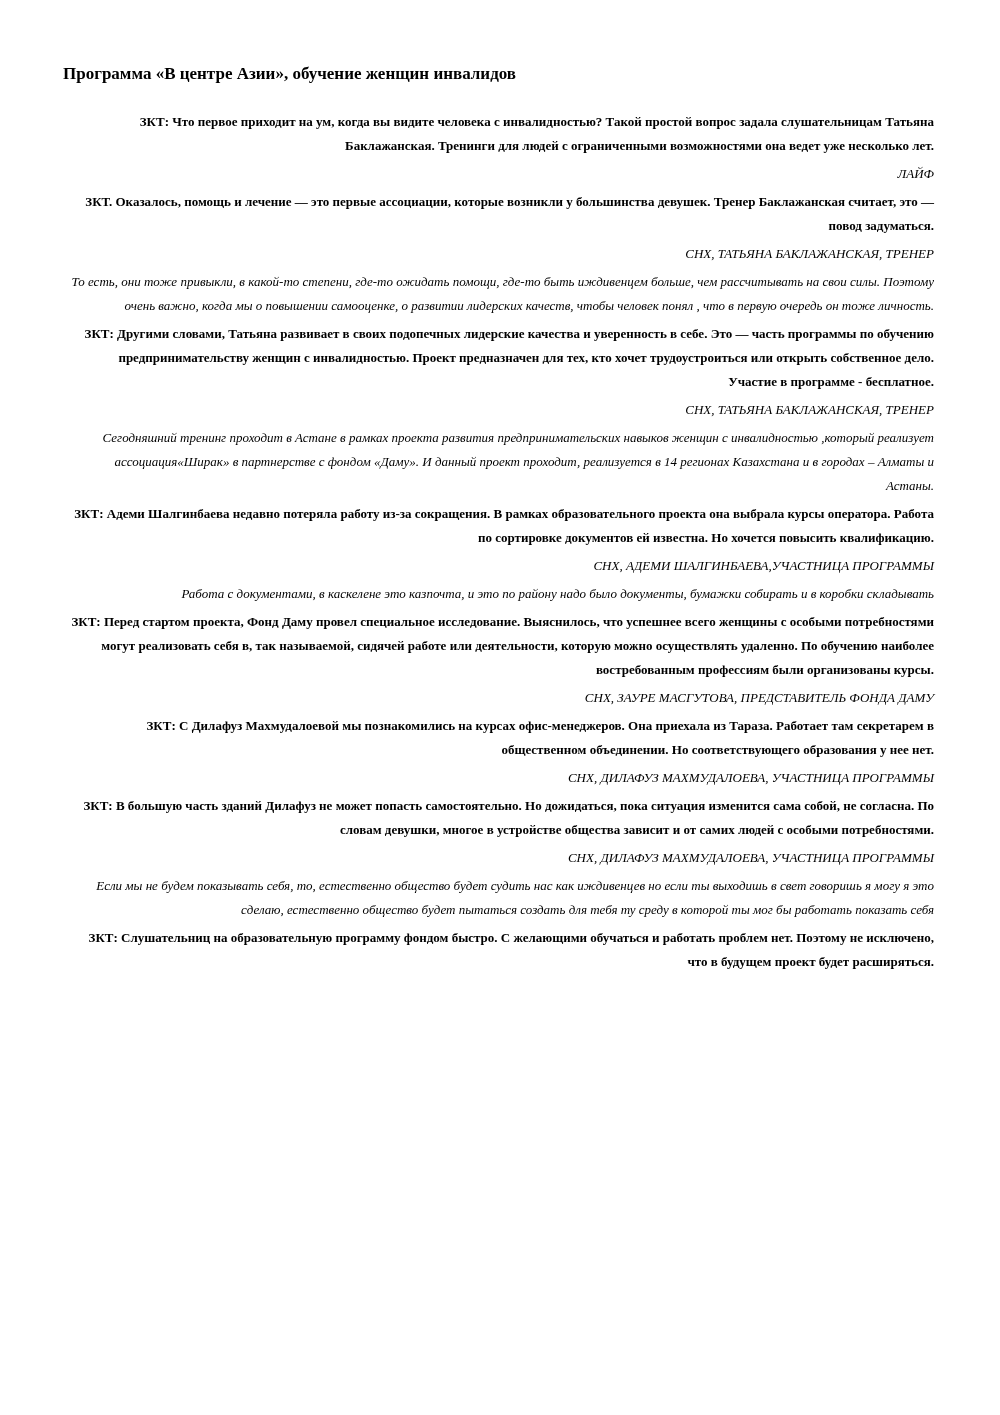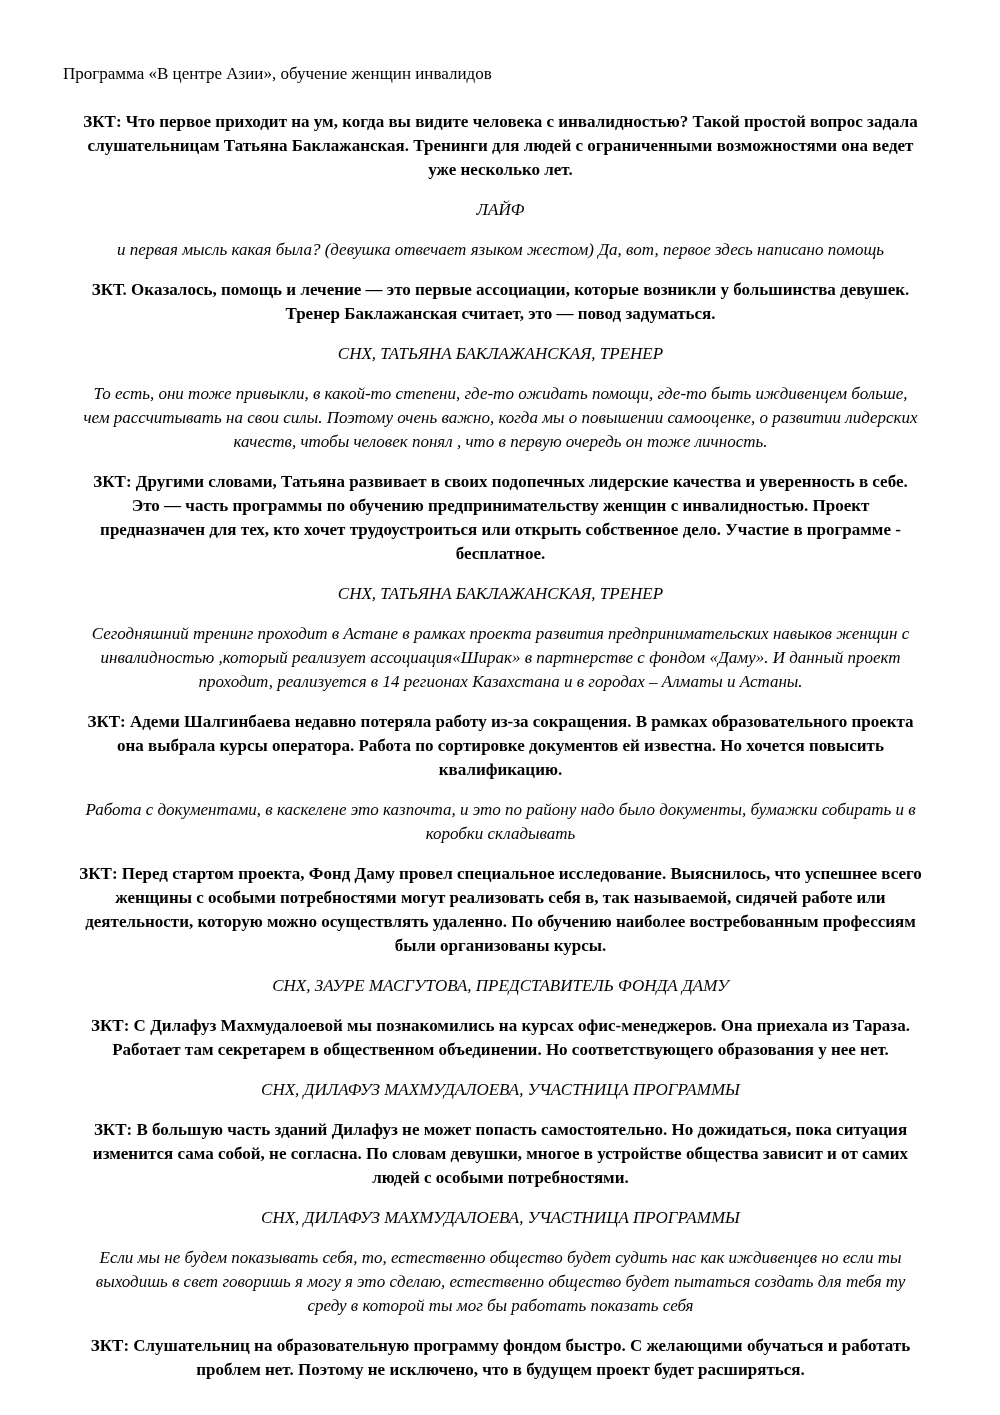--- a/index.html
+++ b/index.html
@@ -18,47 +18,47 @@
     box-sizing: border-box;
     width: 1000px;
     min-height: 1415px;
     padding: 62px 62px 40px 63px;
     background: #ffffff;
   }
   .doc-title {
     margin: 0 0 24px 0;
     font-size: 17px;
     line-height: 24px;
-    font-weight: normal;
+    font-weight: bold;
   }
   .para {
-    margin: 16px;
-    font-size: 17px;
+    margin: 4px;
+    font-size: 13px;
     line-height: 24px;
-    text-align: center;
+    text-align: right;
   }
   .para.bold { font-weight: bold; font-style: normal; }
   .para.italic { font-weight: normal; font-style: italic; }
 </style>
 </head>
 <body>
 
 <div class="page">
   <p class="doc-title">Программа «В центре Азии», обучение женщин инвалидов</p>
   <div id="paragraphs">
       <p class="para bold">ЗКТ: Что первое приходит на ум, когда вы видите человека с инвалидностью? Такой простой вопрос задала слушательницам Татьяна Баклажанская. Тренинги для людей с ограниченными возможностями она ведет уже несколько лет.</p>
       <p class="para italic">ЛАЙФ</p>
-      <p class="para italic">и первая мысль какая была? (девушка отвечает языком жестом) Да, вот, первое здесь написано помощь</p>
       <p class="para bold">ЗКТ. Оказалось, помощь и лечение — это первые ассоциации, которые возникли у большинства девушек. Тренер Баклажанская считает, это — повод задуматься.</p>
       <p class="para italic">СНХ, ТАТЬЯНА БАКЛАЖАНСКАЯ, ТРЕНЕР</p>
       <p class="para italic">То есть, они тоже привыкли, в какой-то степени, где-то ожидать помощи, где-то быть иждивенцем больше,  чем рассчитывать на свои силы. Поэтому очень важно, когда мы о повышении самооценке, о развитии лидерских качеств, чтобы человек понял , что в первую очередь он тоже личность.</p>
       <p class="para bold">ЗКТ: Другими словами, Татьяна развивает в своих подопечных лидерские качества и уверенность в себе. Это — часть программы по обучению предпринимательству женщин с инвалидностью. Проект предназначен для тех, кто хочет трудоустроиться или открыть собственное дело. Участие в программе - бесплатное.</p>
       <p class="para italic">СНХ, ТАТЬЯНА БАКЛАЖАНСКАЯ, ТРЕНЕР</p>
       <p class="para italic">Сегодняшний тренинг проходит в Астане в рамках проекта развития предпринимательских навыков женщин с инвалидностью ,который реализует ассоциация«Ширак» в партнерстве с фондом «Даму». И данный проект проходит, реализуется в 14 регионах Казахстана и в городах – Алматы и Астаны.</p>
       <p class="para bold">ЗКТ:  Адеми Шалгинбаева недавно потеряла работу из-за сокращения. В рамках образовательного проекта она выбрала курсы оператора. Работа по сортировке документов ей известна. Но хочется повысить квалификацию.</p>
+      <p class="para italic">СНХ, АДЕМИ ШАЛГИНБАЕВА,УЧАСТНИЦА ПРОГРАММЫ</p>
       <p class="para italic">Работа с документами, в каскелене это казпочта, и это по району надо было документы, бумажки собирать и в коробки складывать</p>
       <p class="para bold">ЗКТ: Перед стартом проекта, Фонд Даму провел специальное исследование. Выяснилось, что успешнее всего женщины с особыми потребностями могут реализовать себя в, так называемой, сидячей работе или деятельности, которую можно осуществлять удаленно. По обучению наиболее востребованным профессиям были организованы курсы.</p>
       <p class="para italic">СНХ, ЗАУРЕ МАСГУТОВА, ПРЕДСТАВИТЕЛЬ ФОНДА ДАМУ</p>
       <p class="para bold">ЗКТ: С Дилафуз Махмудалоевой мы познакомились на курсах офис-менеджеров. Она приехала из Тараза. Работает там секретарем в общественном объединении. Но соответствующего образования у нее нет.</p>
       <p class="para italic">СНХ, ДИЛАФУЗ МАХМУДАЛОЕВА, УЧАСТНИЦА ПРОГРАММЫ</p>
       <p class="para bold">ЗКТ: В большую часть зданий Дилафуз не может попасть самостоятельно. Но дожидаться, пока ситуация изменится сама собой, не согласна. По словам девушки, многое в устройстве общества зависит и от самих людей с особыми потребностями.</p>
       <p class="para italic">СНХ, ДИЛАФУЗ МАХМУДАЛОЕВА,  УЧАСТНИЦА ПРОГРАММЫ</p>
       <p class="para italic">Если мы не будем показывать себя, то, естественно общество будет судить нас как иждивенцев но если ты выходишь в свет говоришь я могу я это сделаю, естественно общество будет пытаться создать для тебя ту среду в которой ты мог бы работать показать себя</p>
       <p class="para bold">ЗКТ: Слушательниц на образовательную программу фондом быстро. С желающими обучаться и работать проблем нет. Поэтому не исключено, что в будущем проект будет расширяться.</p>
     </div>

